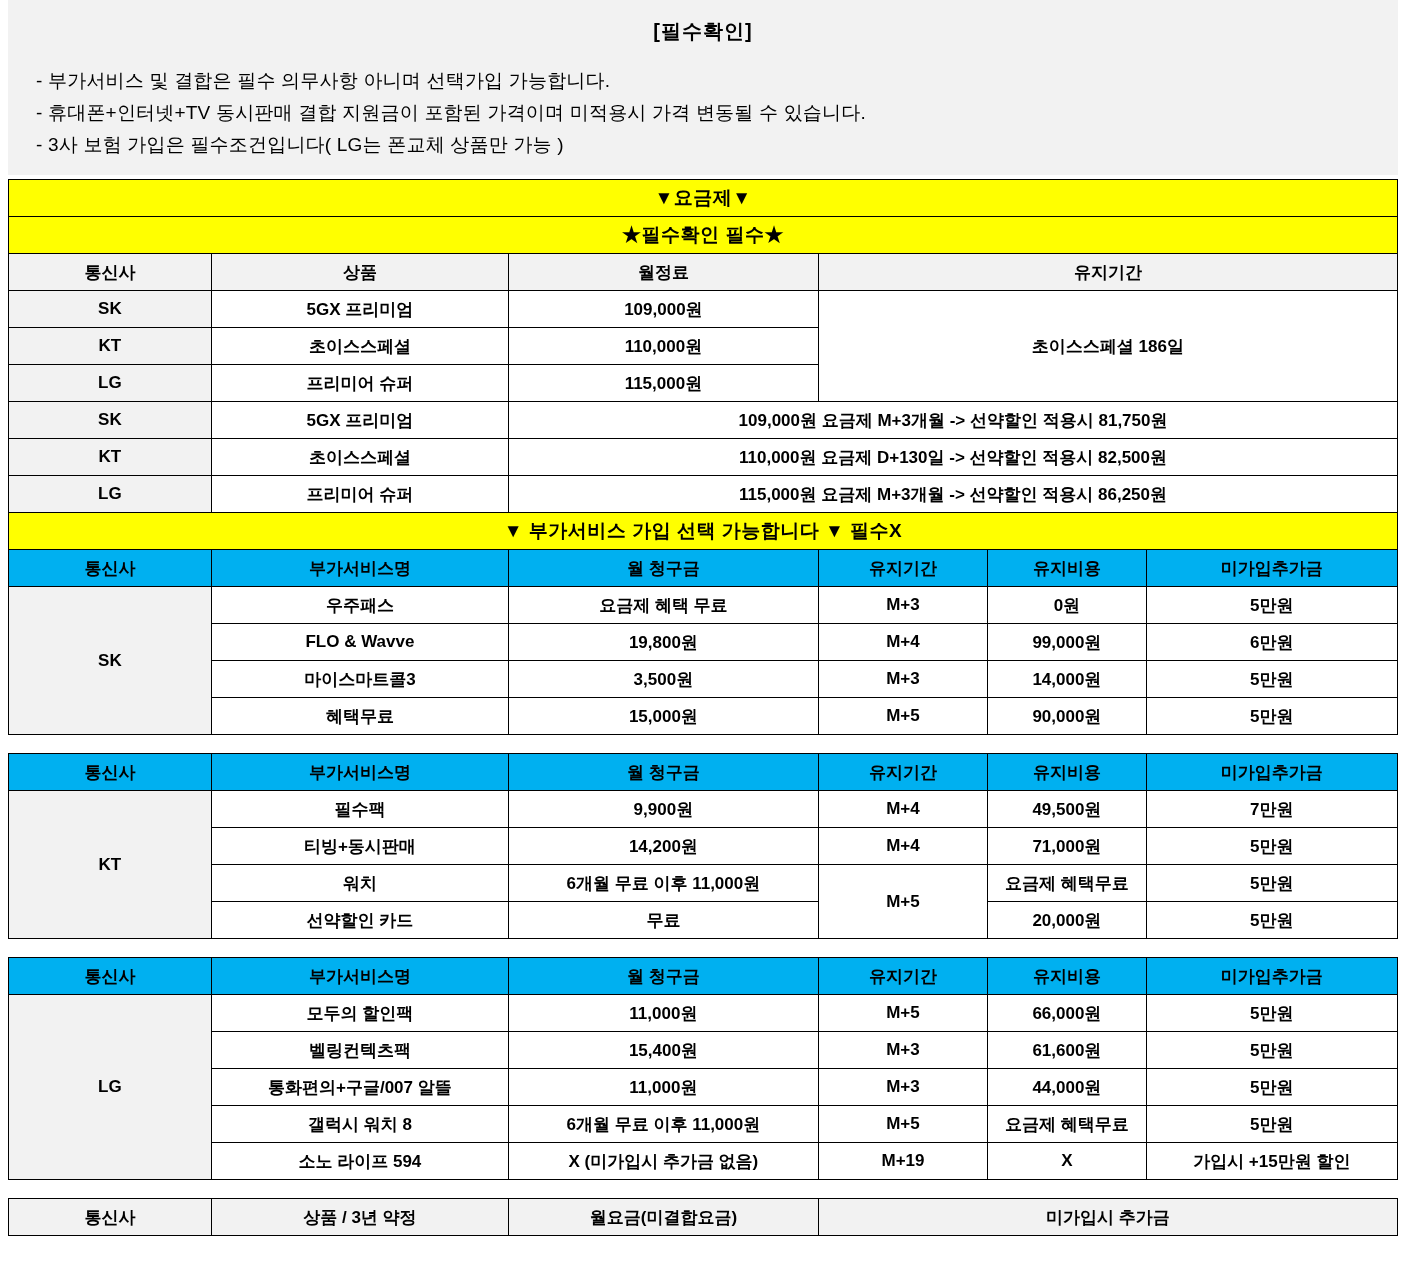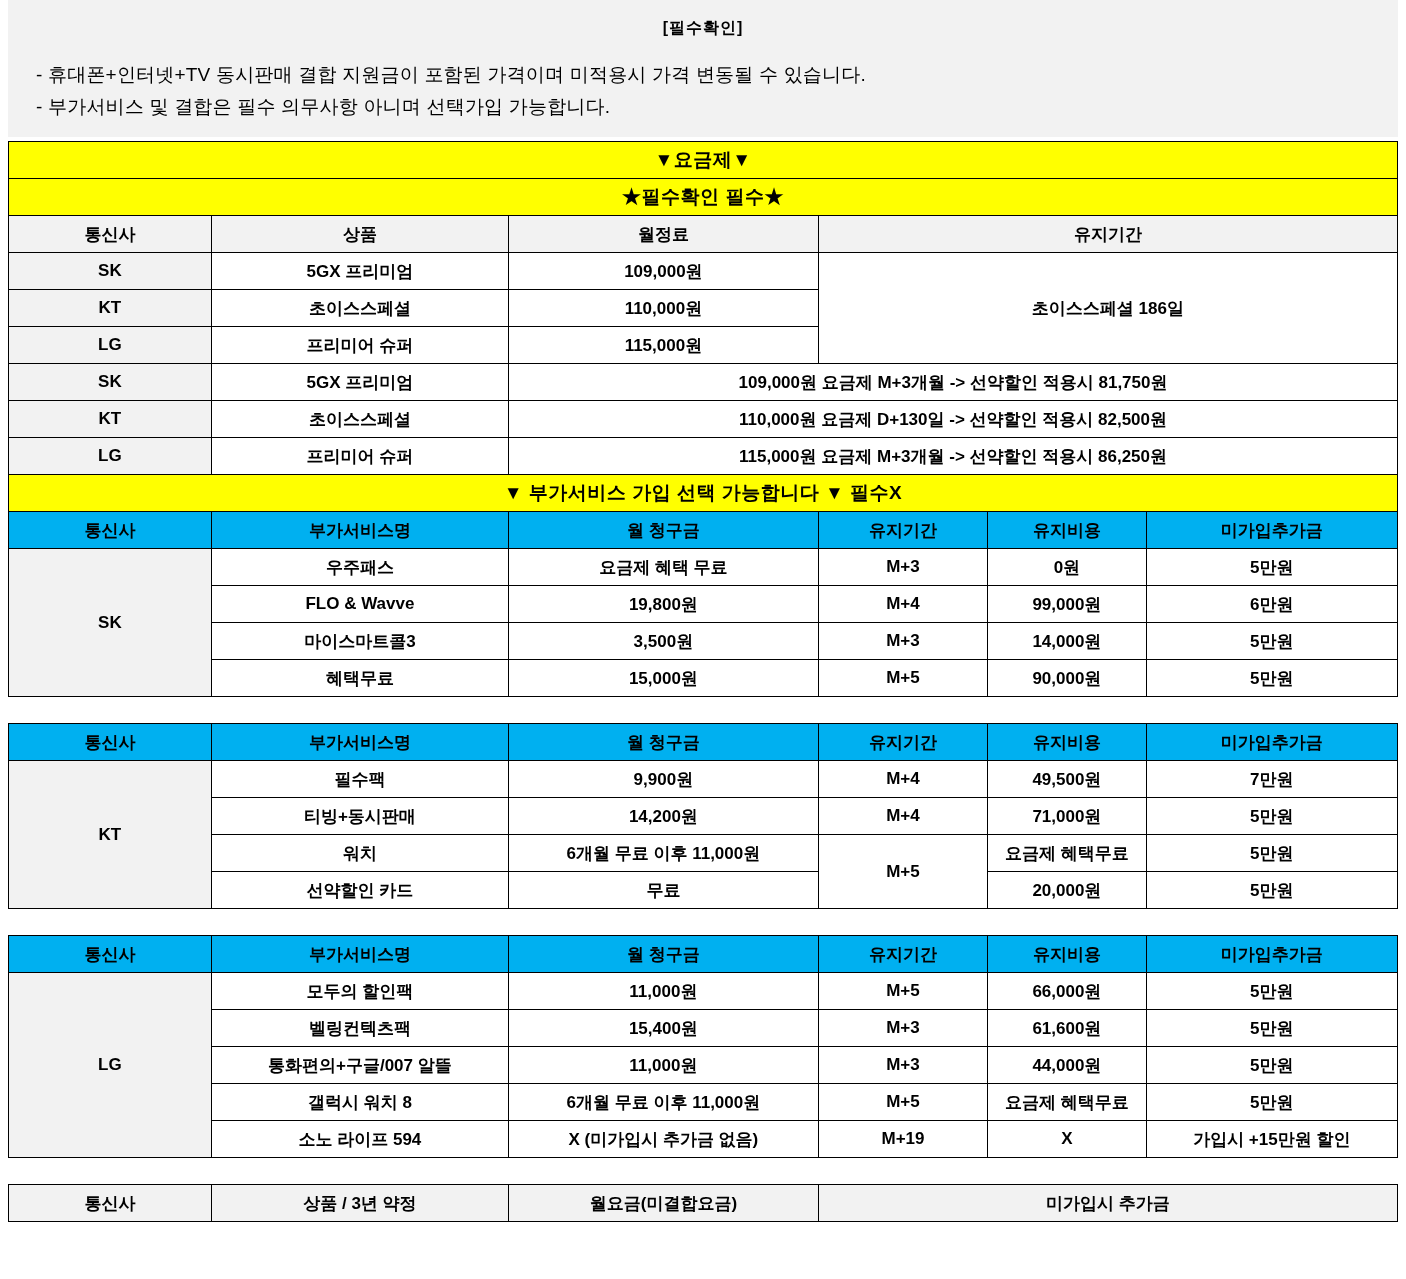--- a/index.html
+++ b/index.html
@@ -18,21 +18,21 @@
     padding: 0 8px 8px 8px;
   }
   
   .notice {
     background: #f2f2f2;
     padding: 10px 0 14px 0;
     margin: 0 0 4px 0;
   }
   .notice-title {
     text-align: center;
-    font-size: 16px;
+    font-size: 20px;
     font-weight: bold;
     letter-spacing: 1px;
     margin: 8px 0 20px 0;
   }
   .notice-line {
     font-size: 19px;
     padding: 3px 0 3px 28px;
     letter-spacing: 0.2px;
   }
   
@@ -61,31 +61,32 @@
   }
   .grayhdr {
     background: #f2f2f2 !important;
   }
   .gray {
     background: #f2f2f2 !important;
   }
   .spacer {
     height: 18px;
   }
-  .tbl-wrap { margin-bottom: 8px; }
+  .tbl-wrap { margin-bottom: 0; }
 </style>
 </head>
 <body>
 
 <div class="page">
 
   <div class="notice">
     <div class="notice-title">[필수확인]</div>
+    <div class="notice-line">- 부가서비스 및 결합은 필수 의무사항 아니며 선택가입 가능합니다.</div>
     <div class="notice-line">- 휴대폰+인터넷+TV 동시판매 결합 지원금이 포함된 가격이며 미적용시 가격 변동될 수 있습니다.</div>
-    <div class="notice-line">- 부가서비스 및 결합은 필수 의무사항 아니며 선택가입 가능합니다.</div>
+    <div class="notice-line">- 3사 보험 가입은 필수조건입니다( LG는 폰교체 상품만 가능 )</div>
   </div>
 
   <div class="tbl-wrap">
   <table class="grid">
     <colgroup>
       <col style="width:14.6%">
           <col style="width:21.4%">
           <col style="width:22.3%">
       <col style="width:12.2%">
           <col style="width:11.4%">

